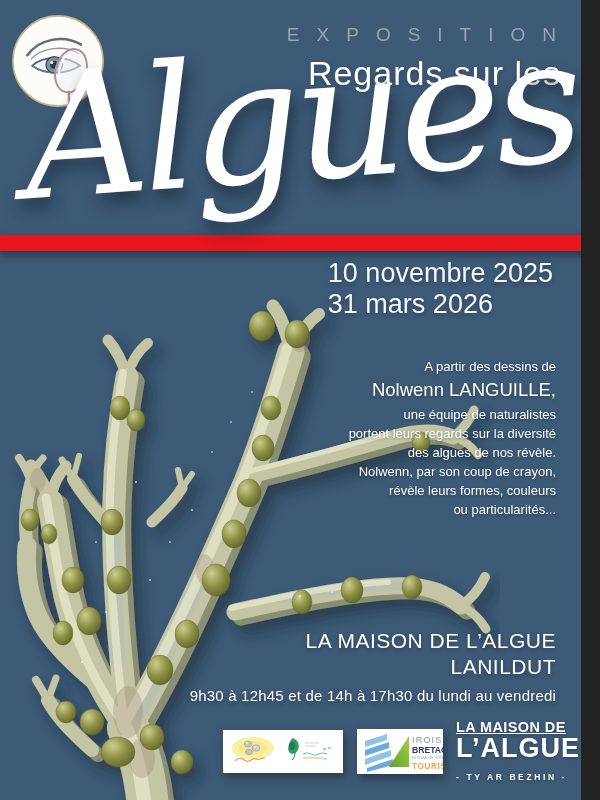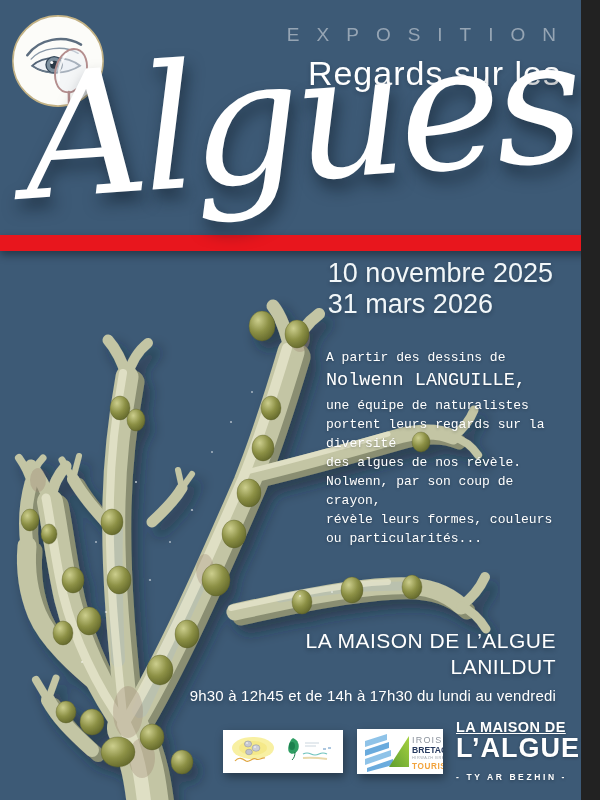--- a/index.html
+++ b/index.html
@@ -36,26 +36,25 @@
     z-index:2;box-shadow:0 4px 9px rgba(0,0,0,.38);
   }
   
   .dates{
     position:absolute;right:28px;top:258px;z-index:4;
     color:#f2f7f9;font-size:27px;line-height:31px;
     text-shadow:0 2px 4px rgba(10,20,30,.3);
   }
   
   .blurb{
-    position:absolute;right:25px;top:348px;width:230px;z-index:4;
-    text-align:left;color:#ffffff;font-size:13px;line-height:19px;
+    position:absolute;right:25px;top:357px;width:230px;z-index:4;
+    text-align:right;color:#ffffff;font-size:13px;line-height:19px;
     text-shadow:0 1px 3px rgba(10,20,30,.35);
-    font-family:Liberation Mono, monospace;
-  }
-  .blurb .big-name{font-size:18.5px;line-height:24px;margin:2px 13px 3px 0;}
+  }
+  .blurb .big-name{font-size:18.5px;line-height:24px;margin:2px 0 3px 0;}
   
   .seaweed{position:absolute;left:0;top:280px;width:500px;height:520px;z-index:1;}
   
   .venue{
     position:absolute;right:25px;top:628px;z-index:4;text-align:right;color:#fff;
     text-shadow:0 2px 4px rgba(10,20,30,.35);
   }
   .venue .vname,.venue .vcity{font-size:21px;line-height:26px;letter-spacing:.5px;}
   .venue .vhours{font-size:15px;margin-top:7px;letter-spacing:.2px;}
   

